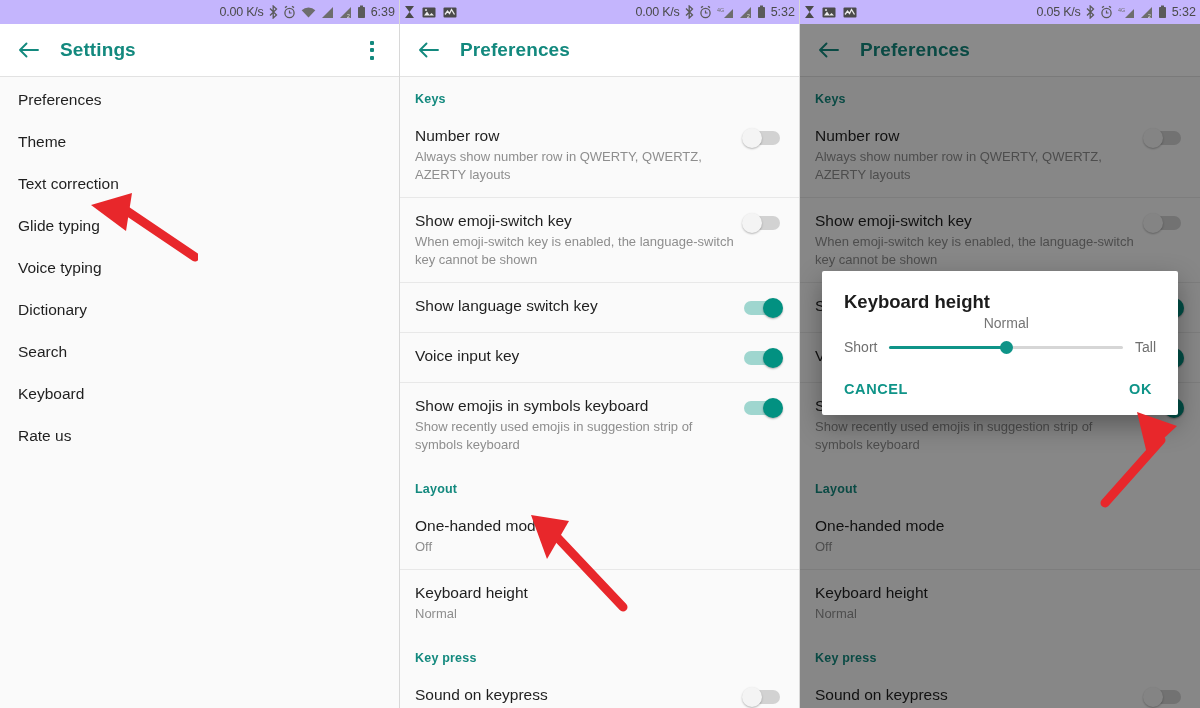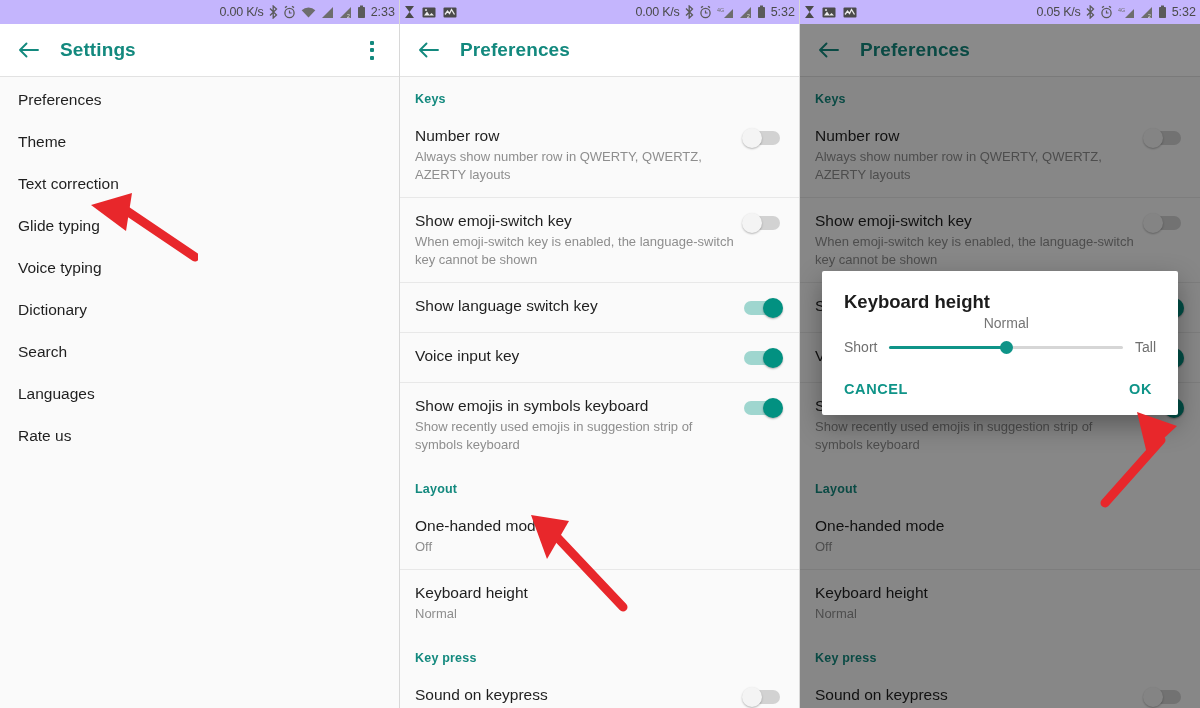--- a/index.html
+++ b/index.html
@@ -182,21 +182,21 @@
               <path d="M12 1 L12 12 L1 12 Z" fill="#6d6d6d"></path>
               <text x="8" y="11.5" font-size="5" fill="#ebebeb" font-family="Liberation Sans">2</text>
             </svg>
           </span>
         <span class="ic">
             <svg width="9" height="14" viewBox="0 0 9 14">
               <rect x="3" y="0.5" width="3" height="1.6" fill="#5a5a5a"></rect>
               <rect x="1" y="2" width="7" height="11" rx="0.8" fill="#5a5a5a"></rect>
             </svg>
           </span>
-        <span class="sb-time">2:33</span>
+        <span class="sb-time">6:39</span>
       </div>
     </div>
 
     <div class="appbar">
       <div class="back">
         <svg width="22" height="18" viewBox="0 0 22 18">
             <path d="M20 9 H2 M8.5 2.5 L2 9 L8.5 15.5" fill="none" stroke="#13897e" stroke-width="1.9" stroke-linecap="round" stroke-linejoin="round"></path>
           </svg>
       </div>
       <div class="title">Settings</div>
@@ -209,21 +209,21 @@
 
     <div class="content">
       <div class="plain-list">
         <div class="plain-item">Preferences</div>
         <div class="plain-item">Theme</div>
         <div class="plain-item">Text correction</div>
         <div class="plain-item">Glide typing</div>
         <div class="plain-item">Voice typing</div>
         <div class="plain-item">Dictionary</div>
         <div class="plain-item">Search</div>
-        <div class="plain-item">Languages</div>
+        <div class="plain-item">Keyboard</div>
         <div class="plain-item">Rate us</div>
       </div>
 
       <svg class="arrow" style="left:88px; top:110px;" width="110" height="75" viewBox="0 0 110 75">
         <path d="M107 70 L30 18" stroke="#e8272b" stroke-width="9" stroke-linecap="round"></path>
         <path d="M3 18 L44 6 L38 44 Z" fill="#e8272b"></path>
       </svg>
     </div>
   </div>
 

